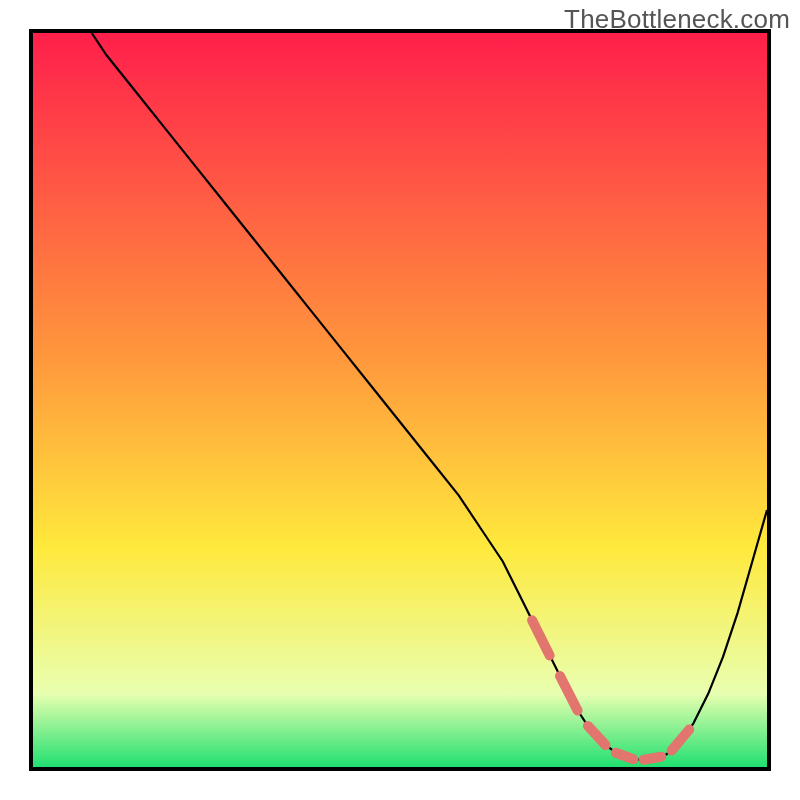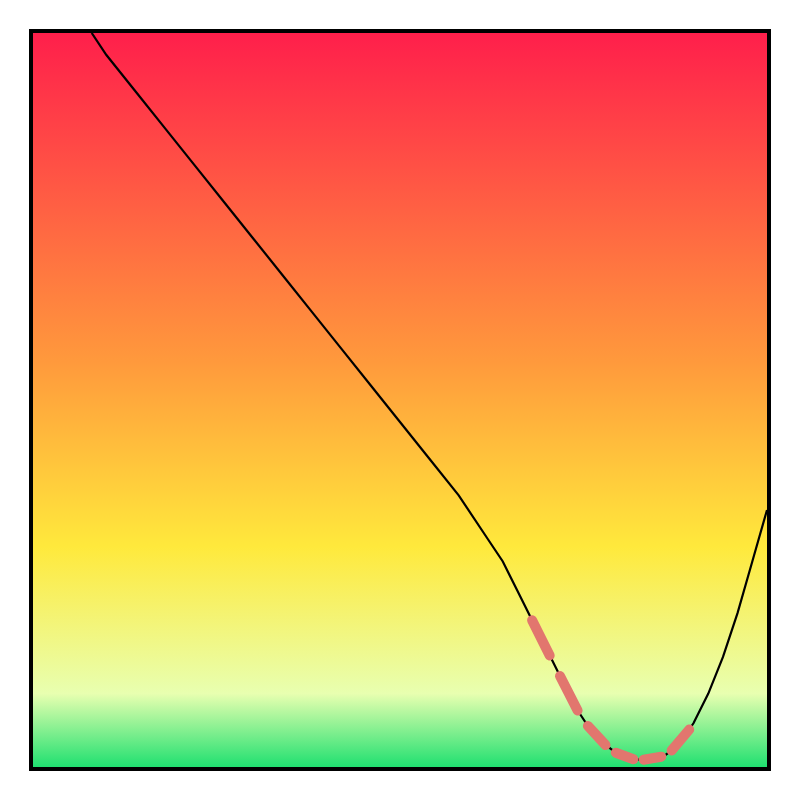--- a/index.html
+++ b/index.html
@@ -50,20 +50,21 @@
   .dashes line {
     stroke: #e2766e;
     stroke-width: 10;
     stroke-linecap: round;
   }
 </style>
 <style>.dashes line{stroke:#e2766e;}</style></head>
 <body>
 
 <div class="frame">
+  <div class="watermark">TheBottleneck.com</div>
 
   <div class="plot-area">
 
     <svg viewBox="0 0 734 734" preserveAspectRatio="none">
       <defs>
         <linearGradient id="bg-grad" x1="0" y1="0" x2="0" y2="1">
 
         <stop offset="0%" stop-color="#ff1f4b"></stop>
             <stop offset="45%" stop-color="#ff9a3c"></stop>
             <stop offset="70%" stop-color="#ffe93c"></stop>

